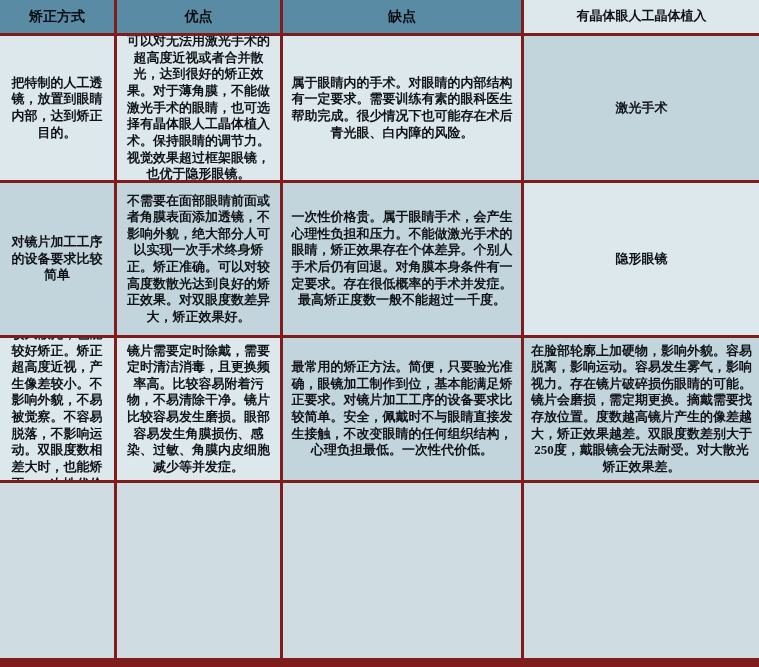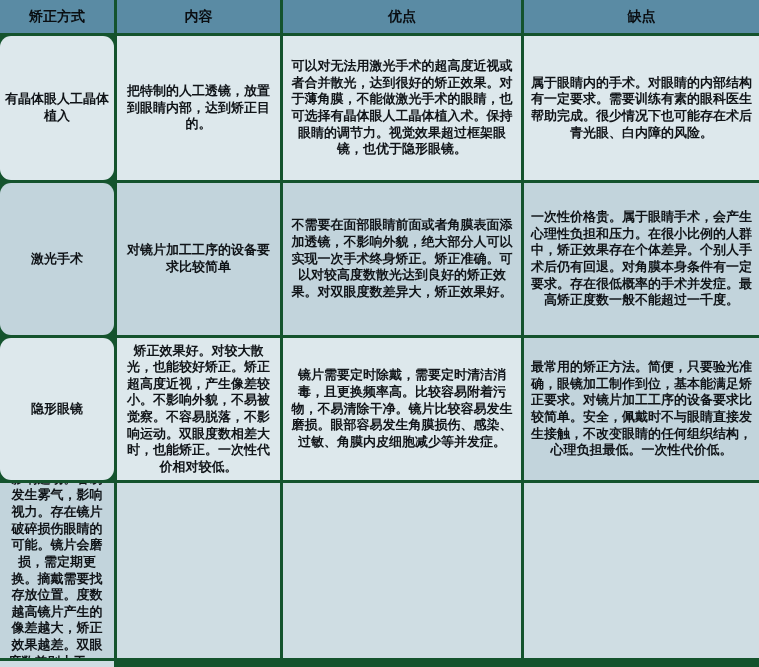--- a/index.html
+++ b/index.html
@@ -9,21 +9,21 @@
     font-family: "Liberation Sans", "DejaVu Sans", sans-serif;
   }
   .table-wrap {
     width: 759px;
     height: 667px;
     box-sizing: border-box;
     display: grid;
     grid-template-columns: 114px 163px 238px 1fr;
     grid-template-rows: 33px 144px 152px 142px 175px 1fr;
     gap: 3px;
-    background: #14532d; 
+    background: #7f1d1d; 
     overflow: hidden;
   }
   .cell {
     display: flex;
     align-items: center;
     justify-content: center;
     text-align: center;
     box-sizing: border-box;
     padding: 2px 5px;
     font-size: 13px;
@@ -33,44 +33,43 @@
     overflow: hidden;
   }
   .hcell {
     background: #5a8ba4;
     font-size: 14px;
     font-weight: 700;
     color: #0a0e12;
   }
   .row-light { background: #dde8ec; }
   .row-dark  { background: #c2d4dc; }
-  .method-cell { padding: 2px 4px; border-radius: 11px; }
+  .method-cell { padding: 2px 4px; }
   .content-cell { padding: 12px 9px; }
   .pros-cell, .cons-cell { padding: 2px 6px; font-family: Liberation Serif, serif; }
   .sliver { background: #cfdde3; padding: 0; }
 </style>
 </head>
 <body>
 
 <div class="table-wrap">
 
   <div class="cell hcell">矫正方式</div>
-  <div class="cell hcell">内容</div>
   <div class="cell hcell">优点</div>
   <div class="cell hcell">缺点</div>
 
   <div class="cell row-light method-cell">有晶体眼人工晶体植入</div>
   <div class="cell row-light content-cell">把特制的人工透镜，放置到眼睛内部，达到矫正目的。</div>
   <div class="cell row-light pros-cell">可以对无法用激光手术的超高度近视或者合并散光，达到很好的矫正效果。对于薄角膜，不能做激光手术的眼睛，也可选择有晶体眼人工晶体植入术。保持眼睛的调节力。视觉效果超过框架眼镜，也优于隐形眼镜。</div>
   <div class="cell row-light cons-cell">属于眼睛内的手术。对眼睛的内部结构有一定要求。需要训练有素的眼科医生帮助完成。很少情况下也可能存在术后青光眼、白内障的风险。</div>
 
   <div class="cell row-dark method-cell">激光手术</div>
   <div class="cell row-dark content-cell">对镜片加工工序的设备要求比较简单</div>
   <div class="cell row-dark pros-cell">不需要在面部眼睛前面或者角膜表面添加透镜，不影响外貌，绝大部分人可以实现一次手术终身矫正。矫正准确。可以对较高度数散光达到良好的矫正效果。对双眼度数差异大，矫正效果好。</div>
-  <div class="cell row-dark cons-cell">一次性价格贵。属于眼睛手术，会产生心理性负担和压力。在很小比例的人群中，矫正效果存在个体差异。个别人手术后仍有回退。对角膜本身条件有一定要求。存在很低概率的手术并发症。最高矫正度数一般不能超过一千度。</div>
+  <div class="cell row-dark cons-cell">一次性价格贵。属于眼睛手术，会产生心理性负担和压力。不能做激光手术的眼睛，矫正效果存在个体差异。个别人手术后仍有回退。对角膜本身条件有一定要求。存在很低概率的手术并发症。最高矫正度数一般不能超过一千度。</div>
 
   <div class="cell row-light method-cell">隐形眼镜</div>
   <div class="cell row-light pros-cell">矫正效果好。对较大散光，也能较好矫正。矫正超高度近视，产生像差较小。不影响外貌，不易被觉察。不容易脱落，不影响运动。双眼度数相差大时，也能矫正。一次性代价相对较低。</div>
   <div class="cell row-light cons-cell">镜片需要定时除戴，需要定时清洁消毒，且更换频率高。比较容易附着污物，不易清除干净。镜片比较容易发生磨损。眼部容易发生角膜损伤、感染、过敏、角膜内皮细胞减少等并发症。</div>
 
   <div class="cell row-dark pros-cell">最常用的矫正方法。简便，只要验光准确，眼镜加工制作到位，基本能满足矫正要求。对镜片加工工序的设备要求比较简单。安全，佩戴时不与眼睛直接发生接触，不改变眼睛的任何组织结构，心理负担最低。一次性代价低。</div>
   <div class="cell row-dark cons-cell">在脸部轮廓上加硬物，影响外貌。容易脱离，影响运动。容易发生雾气，影响视力。存在镜片破碎损伤眼睛的可能。镜片会磨损，需定期更换。摘戴需要找存放位置。度数越高镜片产生的像差越大，矫正效果越差。双眼度数差别大于250度，戴眼镜会无法耐受。对大散光矫正效果差。</div>
 
   <div class="cell sliver"></div>
   <div class="cell sliver"></div>

